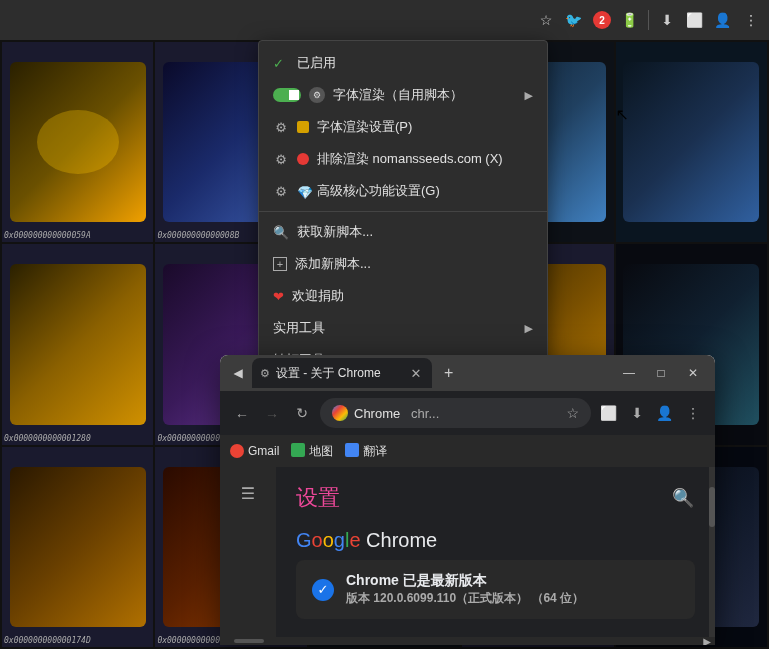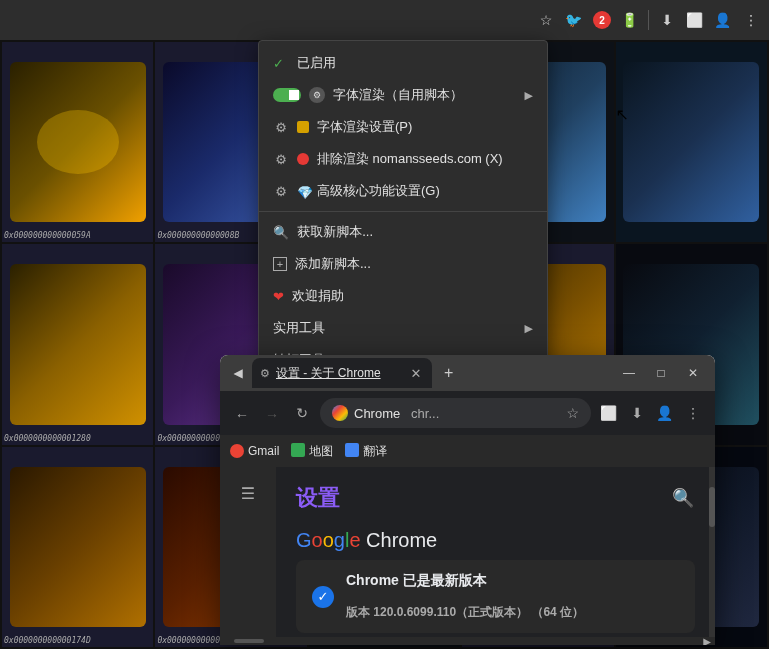--- a/index.html
+++ b/index.html
@@ -259,21 +259,20 @@
     .chrome-tab-gear {
       font-size: 11px;
       color: #aaa;
     }
 
     .chrome-tab-title {
       flex: 1;
       overflow: hidden;
       text-overflow: ellipsis;
       white-space: nowrap;
-      text-decoration: underline;
     }
 
     .chrome-tab-close {
       width: 16px; height: 16px;
       display: flex; align-items: center; justify-content: center;
       color: #aaa;
       font-size: 13px;
       cursor: pointer;
       border-radius: 50%;
     }
@@ -420,22 +419,22 @@
 
     .chrome-settings-header {
       display: flex;
       justify-content: space-between;
       align-items: center;
       margin-bottom: 16px;
     }
 
     .settings-title {
       font-size: 22px;
-      color: #8b5cf6;
-      font-weight: 700;
+      color: #ec4899;
+      font-weight: 400;
       display: flex;
       align-items: center;
       gap: 12px;
     }
 
     .settings-search-icon {
       color: #aaa;
       font-size: 18px;
       cursor: pointer;
     }
@@ -476,21 +475,21 @@
     }
 
     .version-title {
       color: #e8eaed;
       font-size: 14px;
     }
 
     .version-detail {
       color: #aaa;
       font-size: 12px;
-      margin-top: 14px;
+      margin-top: 0;
     }
 
     .scrollbar-right {
       width: 6px;
       background: #333;
       position: absolute;
       right: 0; top: 0; bottom: 0;
     }
 
     .scrollbar-thumb {

